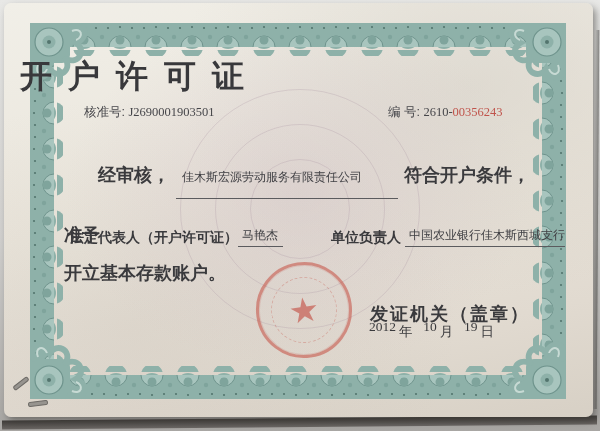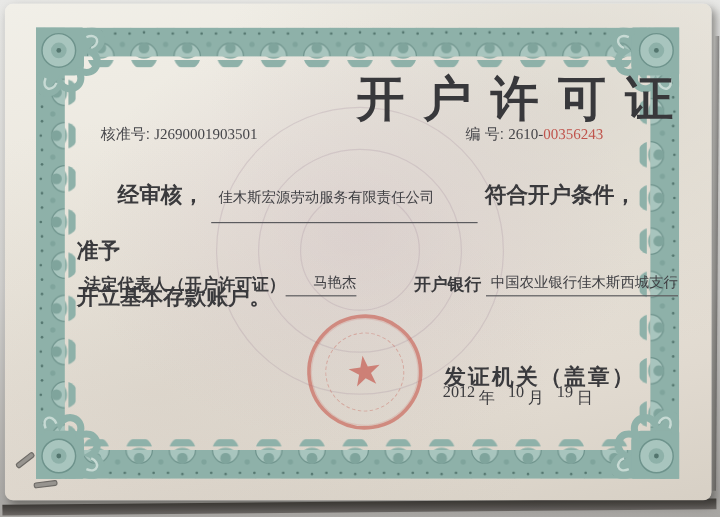--- a/index.html
+++ b/index.html
@@ -19,38 +19,38 @@
       radial-gradient(ellipse at 80% 20%, rgba(210,205,196,.5), rgba(210,205,196,0) 45%),
       linear-gradient(168deg,#f1efe8 0%,#eae5db 45%,#e1dad0 78%,#d7d0c5 100%);
     box-shadow:3px 4px 7px rgba(55,53,50,.5);}
   .border-svg{position:absolute;left:26px;top:20px;width:536px;height:376px;}
   
   .watermark{position:absolute;left:176px;top:86px;width:240px;height:240px;pointer-events:none;}
   .watermark .ring{position:absolute;border-radius:50%;border:1px solid rgba(168,148,162,.28);}
   .r1{inset:0;}
   .r2{inset:35px;border-style:dashed;}
   .r3{inset:70px;}
-  .title{position:absolute;left:0;right:16px;top:52px;text-align:right;
-    font-family:"Liberation Serif", serif;font-weight:bold;font-size:40px;
+  .title{position:absolute;left:0;right:16px;top:52px;text-align:left;
+    font-family:"Liberation Serif", serif;font-weight:bold;font-size:32px;
     letter-spacing:16px;padding-left:16px;color:#38383b;}
   .meta-row{position:absolute;top:101px;left:0;right:0;font-size:12.5px;color:#46464a;}
   .approval{position:absolute;left:80px;top:0;}
   .serial{position:absolute;left:384px;top:0;}
   .mono-num{font-family:"Liberation Serif", serif;}
   .serial-red{color:#c0544c;}
   .para{position:absolute;left:60px;top:138px;width:482px;font-size:18px;font-weight:bold;
     line-height:38px;color:#3a3a3d;text-indent:34px;}
   .fill-line{display:inline-block;text-indent:0;font-weight:normal;font-size:12px;
-    width:216px;border-bottom:1.5px solid #5b5b5e;padding:0 0 2px 6px;margin:4px 6px;
+    width:216px;border-bottom:1.5px solid #5b5b5e;padding:0 0 2px 6px;margin:17px 6px;
     vertical-align:baseline;color:#404044;}
   .row-rep{position:absolute;left:66px;top:224px;right:28px;display:flex;align-items:flex-end;
     font-size:14px;color:#3a3a3d;}
   .lbl{font-weight:bold;white-space:nowrap;}
   .uline{border-bottom:1.5px solid #5b5b5e;font-size:12px;padding:0 0 2px 4px;white-space:nowrap;color:#404044;}
-  .rep-val{width:128px;text-align:right;}
+  .rep-val{width:128px;}
   .bank-lbl{margin-left:48px;}
   .bank-val{flex:1;margin-left:4px;}
   .row-acct{position:absolute;left:72px;top:268px;display:flex;align-items:flex-end;
     font-size:14px;color:#3a3a3d;}
   .acct-lbl{font-weight:bold;letter-spacing:4px;}
   .acct-val{width:224px;margin-left:6px;font-family:"Liberation Serif", serif;font-size:13px;}
   
   .seal{position:absolute;left:252px;top:259px;width:90px;height:90px;border-radius:50%;
     border:3px solid rgba(196,76,64,.55);display:flex;align-items:center;justify-content:center;
     box-shadow:inset 0 0 0 1px rgba(196,76,64,.15);transform:rotate(-8deg);}
@@ -153,21 +153,21 @@
     </div>
 
     <div class="para">
       <span>经审核，</span><span class="fill-line">佳木斯宏源劳动服务有限责任公司</span><span>符合开户条件，准予</span><br>
       <span>开立基本存款账户。</span>
     </div>
 
     <div class="row-rep">
       <span class="lbl">法定代表人（开户许可证）</span>
       <span class="uline rep-val">马艳杰</span>
-      <span class="lbl bank-lbl">开户银行</span>
+      <span class="lbl bank-lbl">单位负责人</span>
       <span class="uline bank-val">中国农业银行佳木斯西城支行</span>
     </div>
 
 
     <div class="seal">
       <div class="seal-inner"></div>
       <span class="seal-star">★</span>
     </div>
 
     <div class="issuer">发证机关（盖章）</div>

